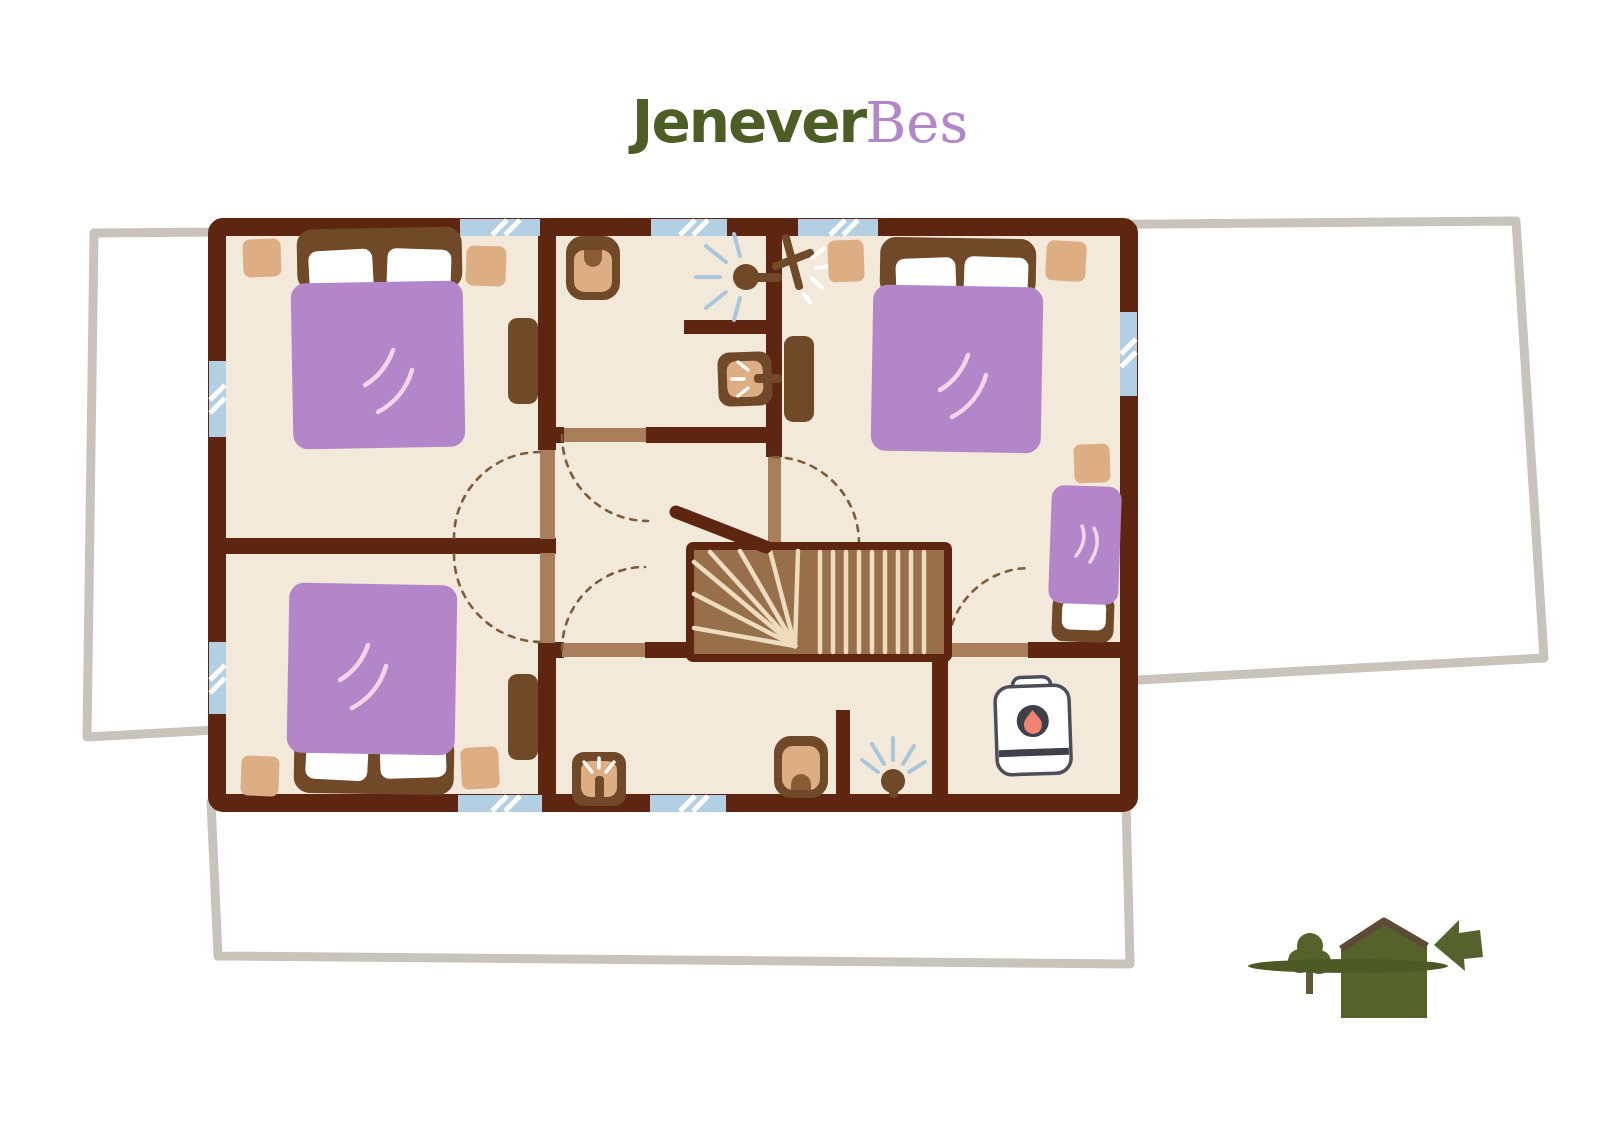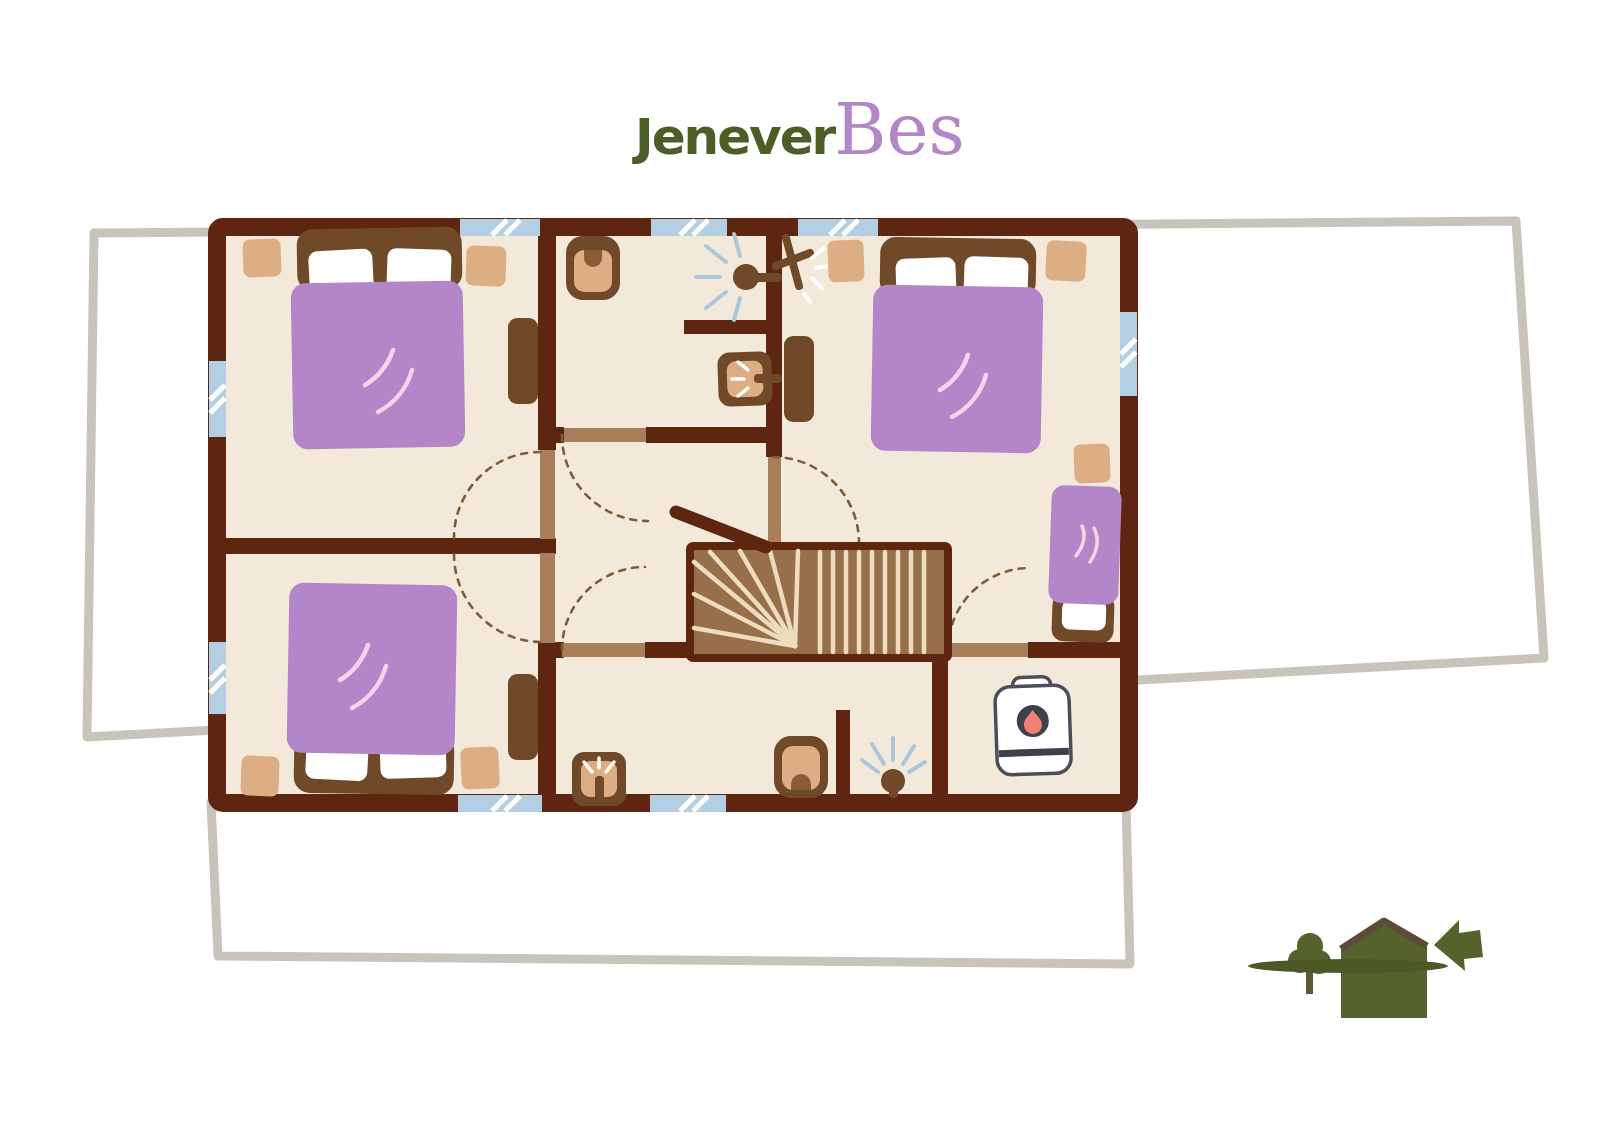--- a/index.html
+++ b/index.html
@@ -1,23 +1,23 @@
 <!DOCTYPE html>
 <html><head>
 <meta charset="utf-8">
 <style>
   html,body{margin:0;padding:0;background:#ffffff;}
   .stage{position:relative;width:1600px;height:1132px;background:#ffffff;overflow:hidden;
          font-family:"DejaVu Sans","Liberation Sans",sans-serif;}
   .logo{position:absolute;left:0;top:88px;width:100%;text-align:center;white-space:nowrap;
         user-select:none;}
   .logo .green{font-family:"DejaVu Sans","Liberation Sans",sans-serif;font-weight:bold;
-        font-size:50px;letter-spacing:-2px;color:#4c5d26;}
+        font-size:58px;letter-spacing:-2px;color:#4c5d26;}
   .logo .purple{font-family:"DejaVu Serif","Liberation Serif",serif;font-weight:normal;
-        font-size:71px;color:#b287c9;}
+        font-size:56px;color:#b287c9;}
   svg{position:absolute;left:0;top:0;}
 </style>
 </head>
 <body>
 
 <div class="stage">
 
   <div class="logo">
     <span class="green">Jenever</span><span class="purple">Bes</span>
   </div>

